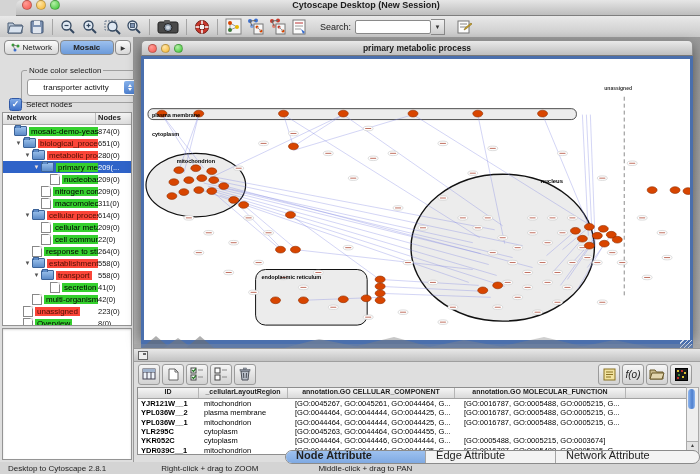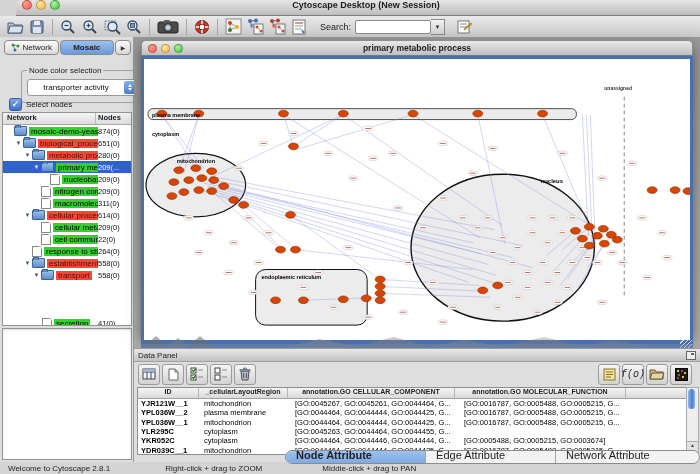--- a/index.html
+++ b/index.html
@@ -396,21 +396,21 @@
           <span class="tspacer"></span>
           <span class="tnodes">558(0)</span>
         </div>
         <div class="trow" style="padding-left: 29px;">
           <span class="arrow">▼</span>
           <span class="ticon folder"></span>
           <span class="tlabel red">transport</span>
           <span class="tspacer"></span>
           <span class="tnodes">558(0)</span>
         </div>
-        <div class="trow" style="padding-left: 30px; margin-top: 36px;">
+        <div class="trow" style="padding-left: 38px;">
           <span class="arrow"></span>
           <span class="ticon page"></span>
           <span class="tlabel green">secretion</span>
           <span class="tspacer"></span>
           <span class="tnodes">41(0)</span>
         </div>
         <div class="trow" style="padding-left: 20px;">
           <span class="arrow"></span>
           <span class="ticon page"></span>
           <span class="tlabel green">multi-organism pro</span>
@@ -859,21 +859,20 @@
     <polygon points="215,12 260,1 300,12" fill="#808080" opacity=".8"></polygon>
     <polygon points="290,12 330,4 375,12" fill="#8a8a8a" opacity=".7"></polygon>
     <polygon points="360,12 410,1 455,12" fill="#828282" opacity=".7"></polygon>
     <polygon points="440,12 480,4 520,12" fill="#8a8a8a" opacity=".6"></polygon>
     <rect x="0" y="8" width="566" height="4" fill="#9a9a9a" opacity=".5"></rect>
   </svg>
 </div>
 
 <div class="dpanel">
   <div class="panel-head">
-    <span class="ph-title">Data Panel</span>
     <span class="float-ico"></span>
   </div>
   <div class="dp-toolbar">
     <span class="dp-btn">
       <svg width="14" height="12" viewBox="0 0 14 12">
           <rect x="1" y="1" width="12" height="10" fill="#eef2f8" stroke="#445"></rect>
           <line x1="1" y1="4" x2="13" y2="4" stroke="#445"></line>
           <line x1="5" y1="1" x2="5" y2="11" stroke="#445"></line>
           <line x1="9" y1="1" x2="9" y2="11" stroke="#445"></line>
           <rect x="1" y="1" width="12" height="3" fill="#9fb2cc"></rect>
@@ -915,21 +914,21 @@
     <div class="dp-right">
       <span class="dp-btn">
         <svg width="13" height="13" viewBox="0 0 13 13">
             <rect x="1" y="1" width="11" height="11" fill="#f2e3a0" stroke="#8a7222"></rect>
             <line x1="3" y1="4" x2="10" y2="4" stroke="#8a7222"></line>
             <line x1="3" y1="6.5" x2="10" y2="6.5" stroke="#8a7222"></line>
             <line x1="3" y1="9" x2="8" y2="9" stroke="#8a7222"></line>
           </svg>
       </span>
       <span class="dp-btn">
-        <span style="font-family:Liberation Mono, monospace;font-style:italic;font-size:10px;color:#222">f(o)</span>
+        <span style="font-family:Liberation Sans, sans-serif;font-style:italic;font-size:10px;color:#222">f(o)</span>
       </span>
       <span class="dp-btn">
         <svg width="16" height="12" viewBox="0 0 16 12">
             <path d="M1 2h5l1.5 2H14v7H1z" fill="#c9b98a" stroke="#6b5a2a"></path>
             <path d="M3 5h12l-2 6H1z" fill="#e3d6ae" stroke="#6b5a2a"></path>
           </svg>
       </span>
       <span class="dp-btn">
         <svg width="13" height="13" viewBox="0 0 13 13">
             <rect x="0.5" y="0.5" width="12" height="12" fill="#1a1a1a" stroke="#000"></rect>
@@ -993,16 +992,16 @@
     <div class="varrows">▲<br>▼</div>
   </div>
 </div>
 
 <div class="btabs">
     <div class="btab sel">Node Attribute Browser</div>
     <div class="btab">Edge Attribute Browser</div>
     <div class="btab">Network Attribute Browser</div>
   </div>
 <div class="statusbar">
-  <span>Welcome to Cytoscape 2.8.1</span>
+  <span>Desktop to Cytoscape 2.8.1</span>
   <span>Right-click + drag to ZOOM</span>
   <span>Middle-click + drag to PAN</span>
 </div>
 
 </body></html>

